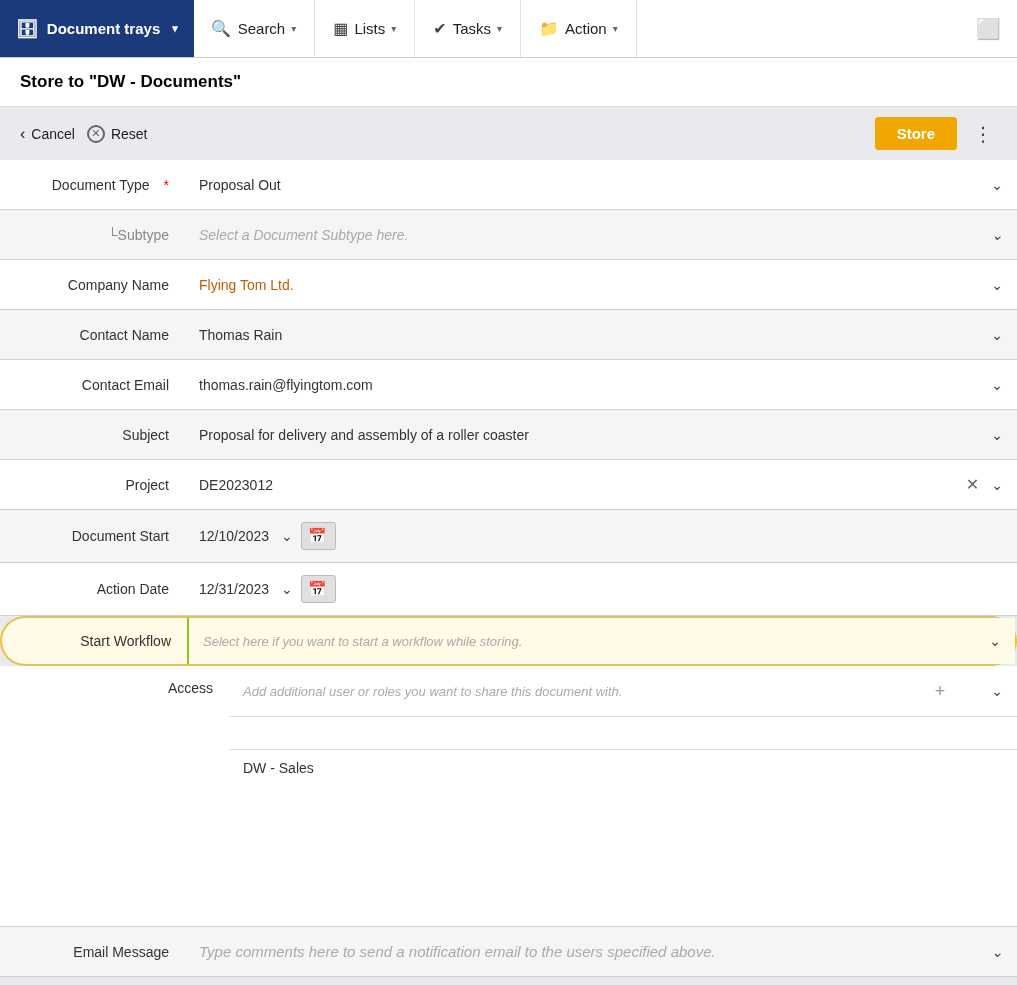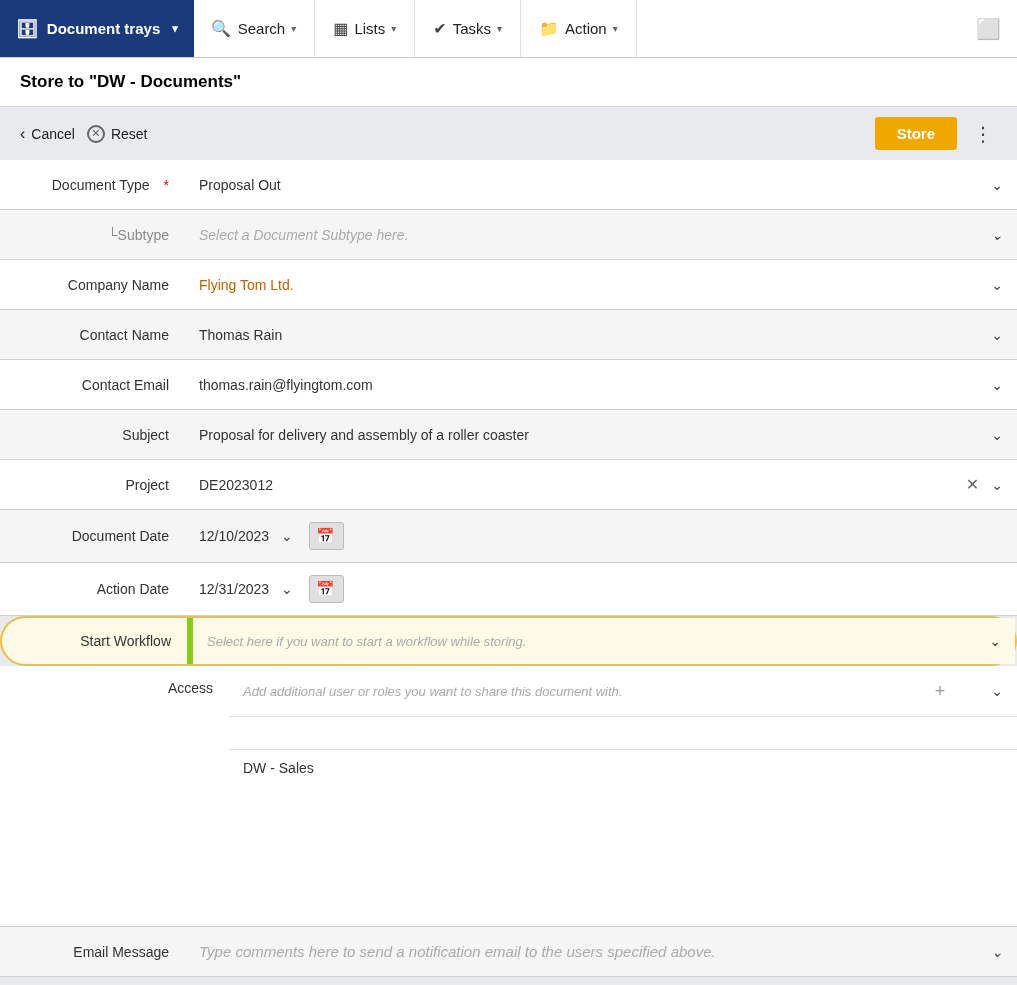--- a/index.html
+++ b/index.html
@@ -166,21 +166,21 @@
       color: #666;
       font-size: 16px;
       margin-right: 4px;
       cursor: pointer;
     }
 
     
     .date-field-wrap {
       display: flex;
       align-items: center;
-      gap: 16px;
+      gap: 8px;
     }
     .date-select {
       display: flex;
       align-items: center;
       gap: 4px;
       cursor: pointer;
     }
     .date-select .date-val { font-size: 14px; color: #333; }
     .cal-btn {
       background: #e0e0e0;
@@ -364,21 +364,21 @@
     </div>
     <div class="form-field">
       <span class="field-value">DE2023012</span>
       <span class="clear-icon">✕</span>
       <span class="chevron-icon">⌄</span>
     </div>
   </div>
 
   <div class="form-row">
     <div class="form-label">
-      <span>Document Date</span>
+      <span>Document Start</span>
     </div>
     <div class="form-field">
       <div class="date-field-wrap">
         <div class="date-select">
           <span class="date-val">12/10/2023</span>
           <span class="chevron-icon">⌄</span>
         </div>
         <button class="cal-btn">📅</button>
       </div>
     </div>
@@ -396,21 +396,21 @@
         </div>
         <button class="cal-btn">📅</button>
       </div>
     </div>
   </div>
 
   <div class="form-row workflow-row" style="background:#fffbe6; border-top: 2px solid #e0c060; border-bottom: 2px solid #e0c060; border-radius: 25px;">
     <div class="form-label">
       <span>Start Workflow</span>
     </div>
-    <div class="form-field" style="background:#fffbe6; border-left: 6px solid #84cc16;">
+    <div class="form-field" style="background:#fffbe6; border-left: 2px solid #84cc16;">
       <span class="field-value workflow-placeholder">Select here if you want to start a workflow while storing.</span>
       <span class="chevron-icon">⌄</span>
     </div>
   </div>
 
   <div class="form-row access-main-row" style="flex-direction: row; min-height: 100px; align-items: stretch;">
     <div class="form-label" style="padding-top: 14px; align-items: flex-start; justify-content: flex-end; margin-left: 44px;">
       <span>Access</span>
     </div>
     <div class="access-area">

